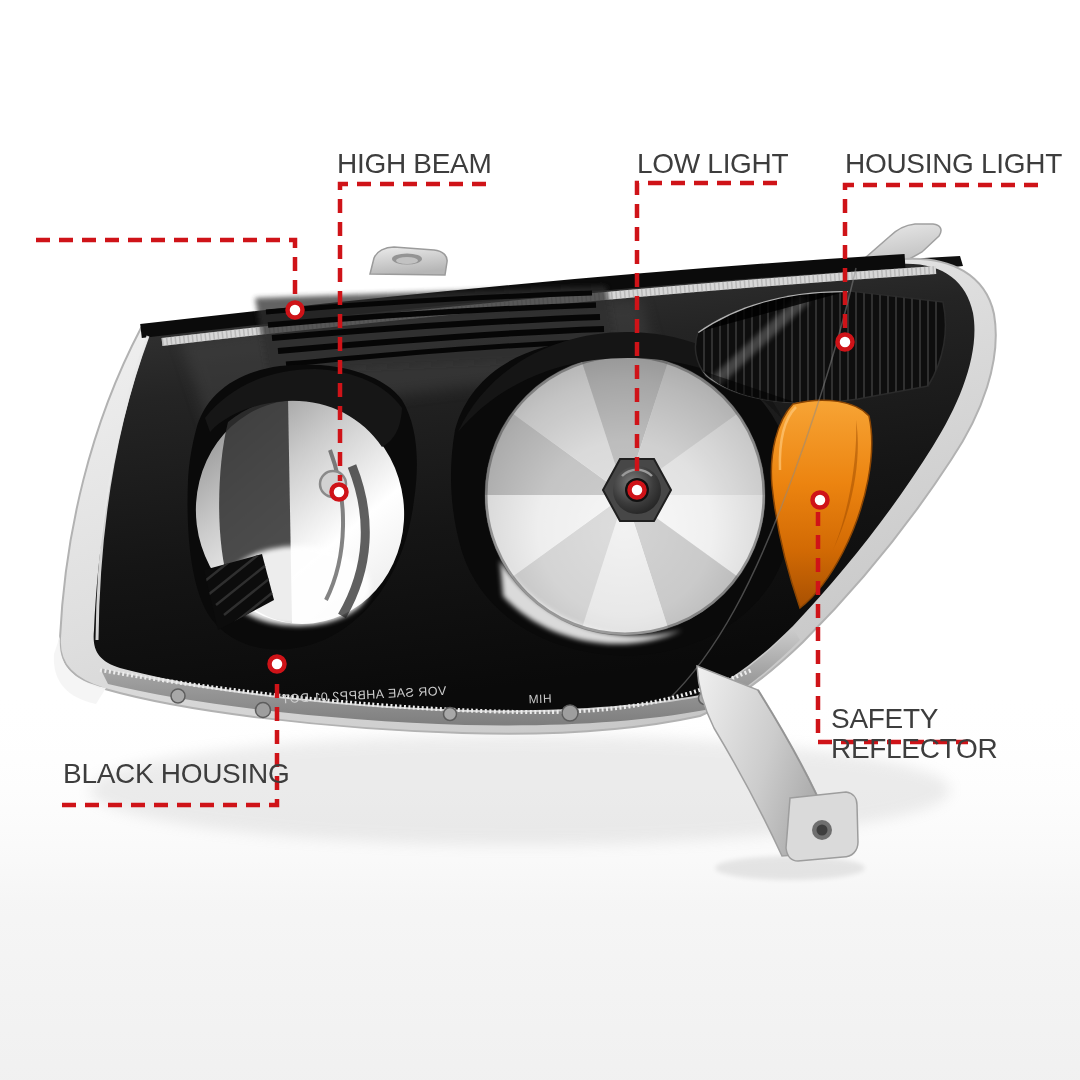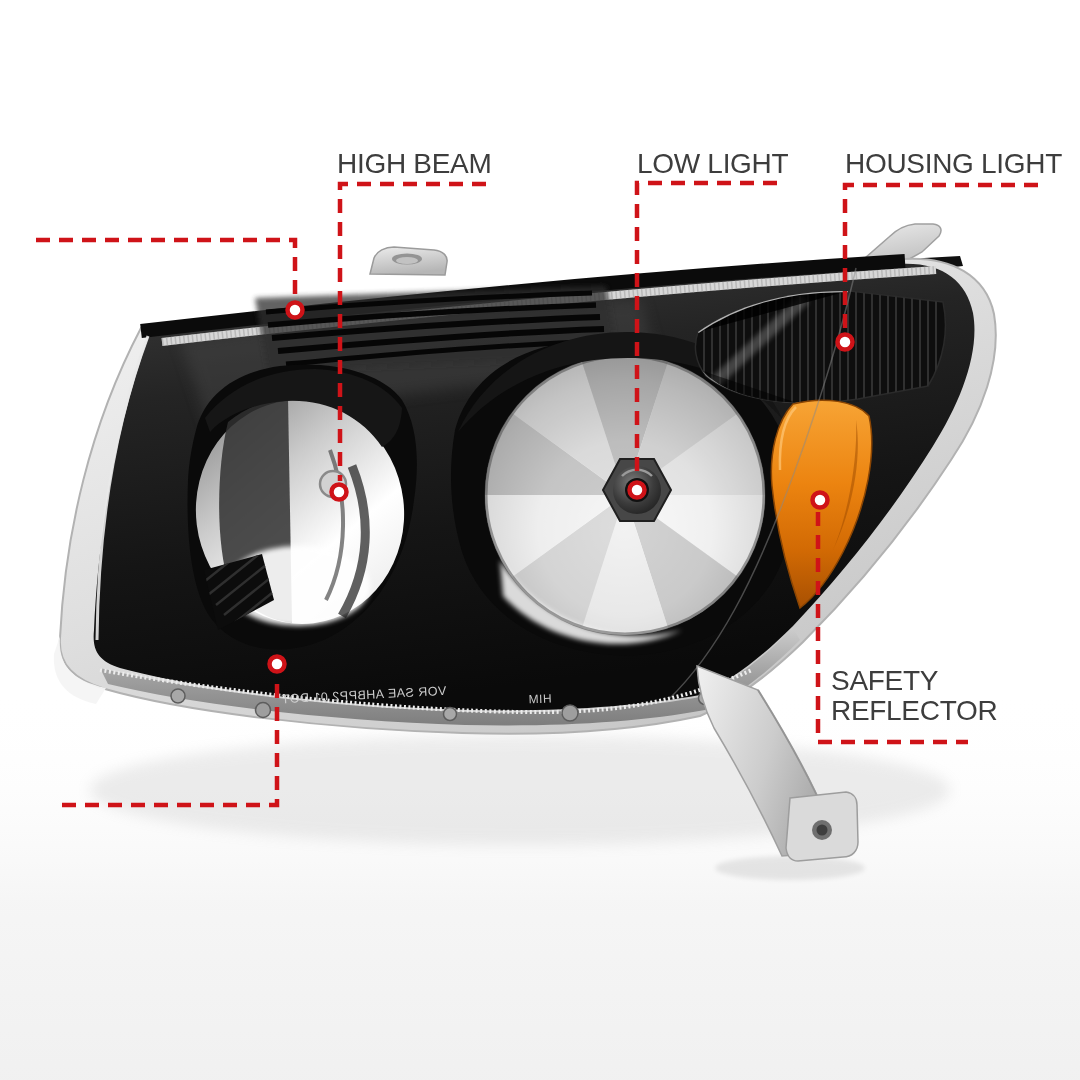--- a/index.html
+++ b/index.html
@@ -3,21 +3,21 @@
 <meta charset="utf-8">
 <title>Headlight Feature Diagram</title>
 <style>
   html,body{margin:0;padding:0;background:#fff;}
   #stage{position:relative;width:1080px;height:1080px;overflow:hidden;
          font-family:"Liberation Sans", sans-serif;background:#ffffff;}
   #art{position:absolute;left:0;top:0;width:1080px;height:1080px;}
   .callout-label{position:absolute;color:var(--label-gray,#3d3d3d);
     font-size:28px;line-height:1.07;letter-spacing:-0.3px;font-weight:400;
     white-space:nowrap;user-select:none;}
-  .callout-label.wrap{white-space:normal;width:175px;}
+  .callout-label.wrap{white-space:normal;width:175px;margin-top:38px;}
   .line{stroke:var(--callout-red,#cf1318);stroke-width:4.5;fill:none;
         stroke-dasharray:14 9;}
   .dot{fill:#ffffff;stroke:var(--callout-red,#cf1318);stroke-width:4.5;}
 </style>
 </head>
 <body>
 
 <div id="stage">
 
 <svg id="art" viewBox="0 0 1080 1080">
@@ -286,13 +286,14 @@
     <circle class="dot" cx="845" cy="342" r="7.5"></circle>
     <circle class="dot" cx="820" cy="500" r="7.5"></circle>
     <circle class="dot" cx="277" cy="664" r="7.5"></circle>
   </g>
 </svg>
 
   <div class="callout-label" style="left:337px;top:149px">HIGH BEAM</div>
   <div class="callout-label" style="left:637px;top:149px">LOW LIGHT</div>
   <div class="callout-label" style="left:845px;top:149px">HOUSING LIGHT</div>
   <div class="callout-label wrap" style="left:831px;top:666px">SAFETY REFLECTOR</div>
+  <div class="callout-label" style="left:63px;top:759px">BLACK HOUSING</div>
 </div>
 
 </body></html>

